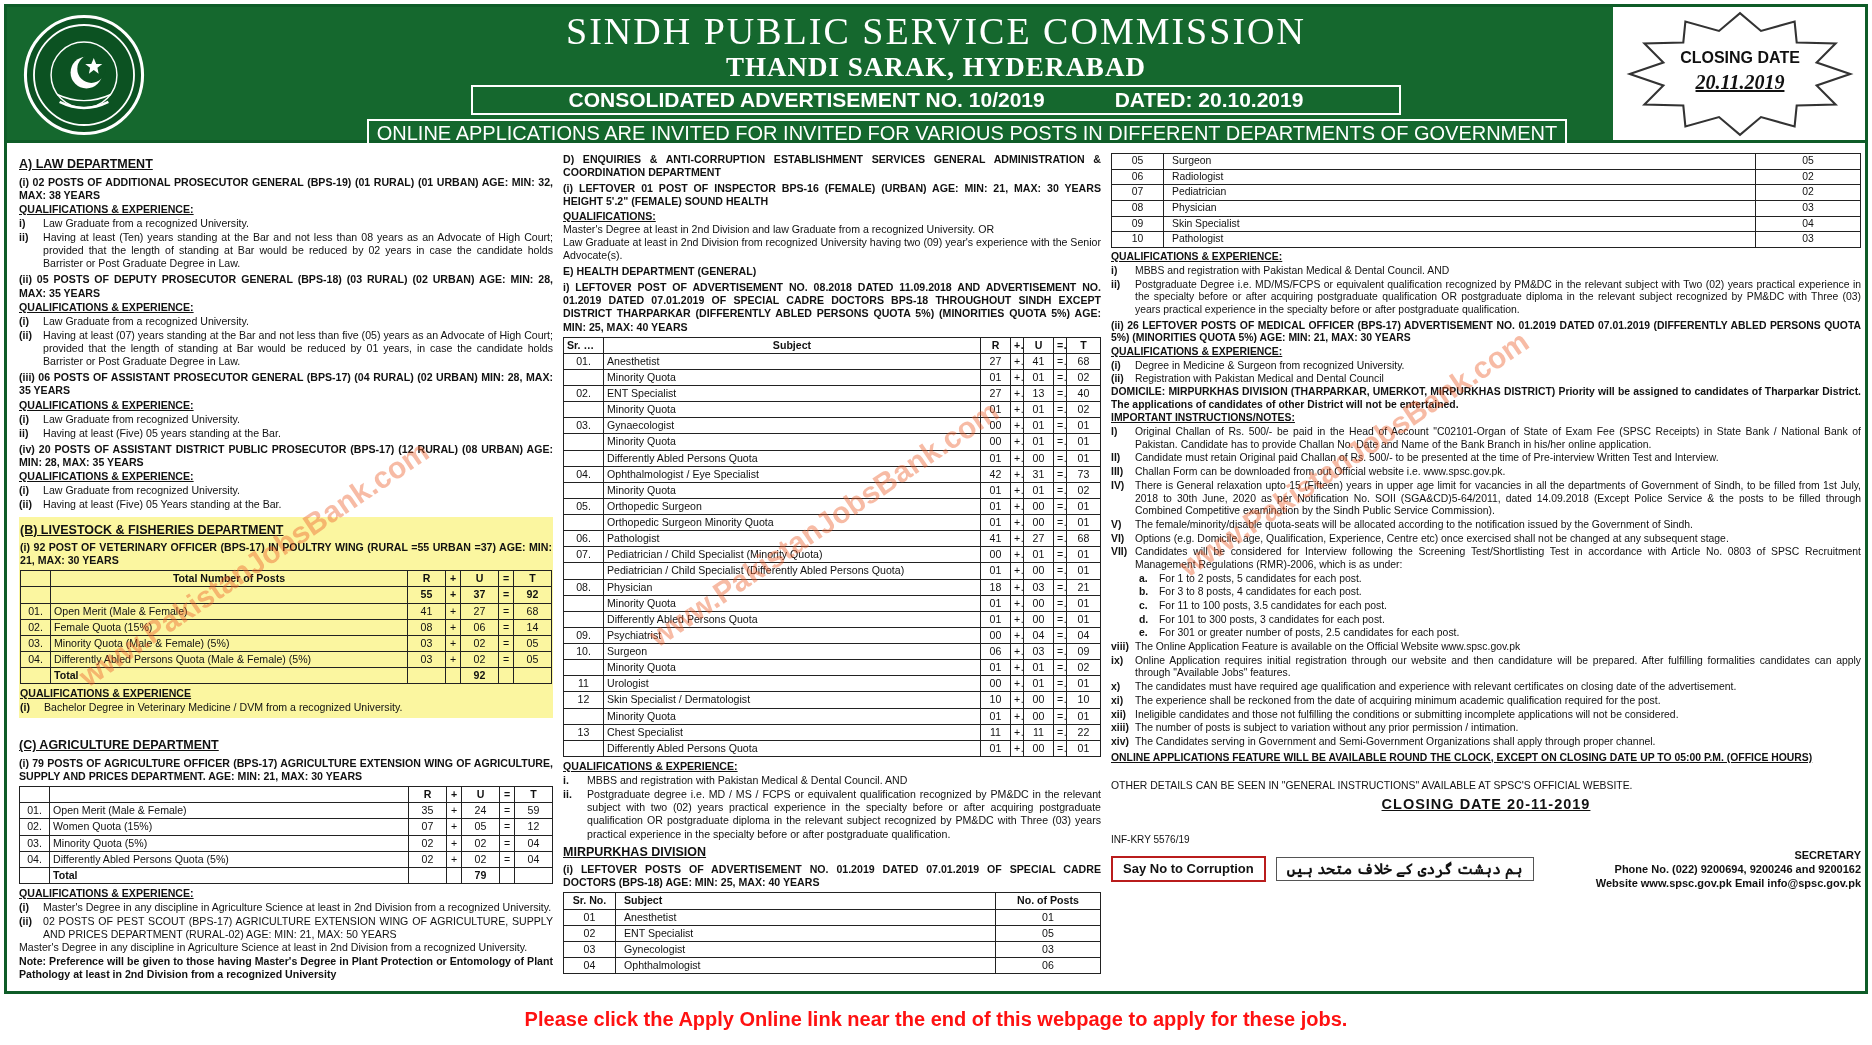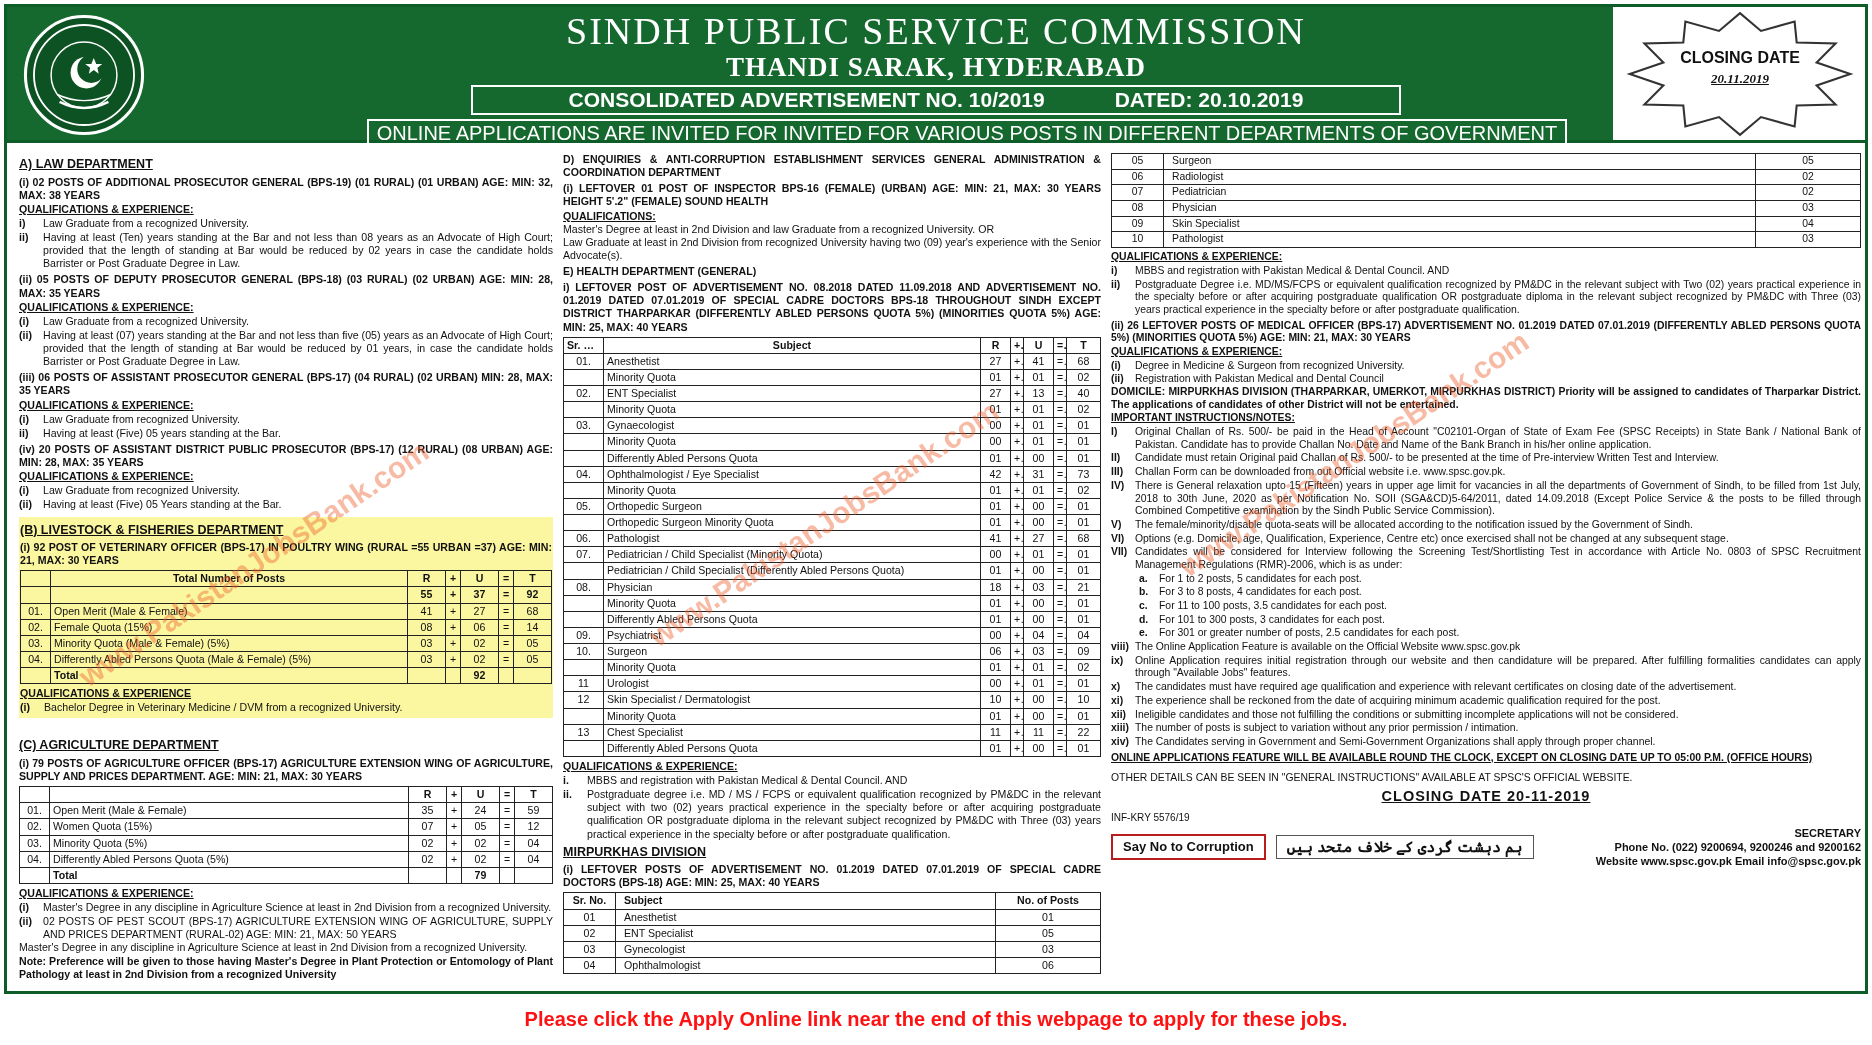--- a/index.html
+++ b/index.html
@@ -11,21 +11,21 @@
   .hdr{position:relative;height:136px;background:#15682e;border-bottom:3px solid #0e5c28}
   .logo{position:absolute;left:16px;top:7px;width:122px;height:122px}
   .h-title{text-align:center;color:#fff;font-weight:normal;font-size:38px;letter-spacing:2px;font-family:"Liberation Serif",serif;padding-top:2px}
   .h-sub{text-align:center;color:#fff;font-weight:bold;font-size:27px;letter-spacing:1px;font-family:"Liberation Serif",serif;line-height:1.05}
   .h-advrow{width:930px;margin:4px auto 0 auto;border:2px solid #fff;color:#fff;font-weight:bold;font-size:21px;text-align:center;padding:1px 0;display:flex;justify-content:center;gap:70px}
   .h-banner{width:1200px;margin:4px auto 0 360px;border:2px solid #fff;color:#fff;font-weight:normal;font-size:20px;text-align:center;padding:1px 0}
   .burst-patch{position:absolute;right:0;top:0;width:252px;height:133px;background:#fff}
   .burst{position:absolute;right:6px;top:4px;width:238px;height:126px}
   .burst svg{position:absolute;inset:0}
   .burst .bl{position:absolute;left:0;right:0;top:38px;text-align:center;font-weight:bold;font-size:16px;color:#111}
-  .burst .bd{position:absolute;left:0;right:0;top:60px;text-align:center;font-weight:bold;font-style:italic;font-size:13px;font-family:"Liberation Serif",serif;text-decoration:underline;color:#111}
+  .burst .bd{position:absolute;left:0;right:0;top:60px;text-align:center;font-weight:bold;font-style:italic;font-size:20px;font-family:"Liberation Serif",serif;text-decoration:underline;color:#111}
 
   
   .col{position:absolute;top:146px;height:834px;font-size:10.6px;line-height:1.24;overflow:hidden}
   .col-left{left:12px;width:534px}
   .col-mid{left:556px;width:538px}
   .col-right{left:1104px;width:750px;font-size:10.4px;line-height:1.22}
   .sec-title{font-weight:bold;font-size:12.5px;text-decoration:underline;margin-top:4px}
   .post-h{font-weight:bold;margin-top:3px;text-align:justify}
   .qual-h{font-weight:bold;text-decoration:underline;margin-top:1px}
   .para{text-align:justify}
@@ -42,23 +42,23 @@
   table.tbl td{border:1px solid #222;padding:1px 3px;overflow:hidden;white-space:nowrap;text-overflow:ellipsis}
   table.tbl thead td{font-weight:bold;text-align:center}
   .t7 tbody td:nth-child(1){text-align:center}
   .t7 td:nth-child(n+3){text-align:center}
   .tbl-posts tbody tr:last-child td{font-weight:bold}
   .t3 td{text-align:center}
   .t3 td:nth-child(2){text-align:left;padding-left:8px}
 
   
   .online-line{font-weight:bold;text-decoration:underline;margin-top:3px;text-align:justify}
-  .details-line{margin-top:8px}
+  .details-line{margin-top:16px}
   .closing-line{font-weight:bold;font-size:14.5px;text-align:center;text-decoration:underline;margin-top:3px;letter-spacing:1px}
-  .inf{font-size:10px;margin-top:6px}
+  .inf{font-size:10px;margin-top:20px}
   .foot-row{display:flex;align-items:center;gap:10px;margin-top:2px}
   .say-box{border:2px solid #b91c1c;padding:3px 10px;font-weight:bold;font-size:13px;white-space:nowrap}
   .urdu-box{border:1px solid #555;padding:2px 10px;font-weight:bold;font-size:15px;direction:rtl;white-space:nowrap}
   .contact{flex:1;text-align:right;font-weight:bold;font-size:11px;line-height:1.3}
 
   
   .wm{position:absolute;color:rgba(236,92,40,.42);font-weight:bold;font-size:30px;transform:rotate(-34deg);white-space:nowrap;pointer-events:none;z-index:5}
   .apply-note{position:absolute;left:0;right:0;top:1008px;text-align:center;color:#ff1111;font-weight:bold;font-size:20px}
 </style>
 </head>

